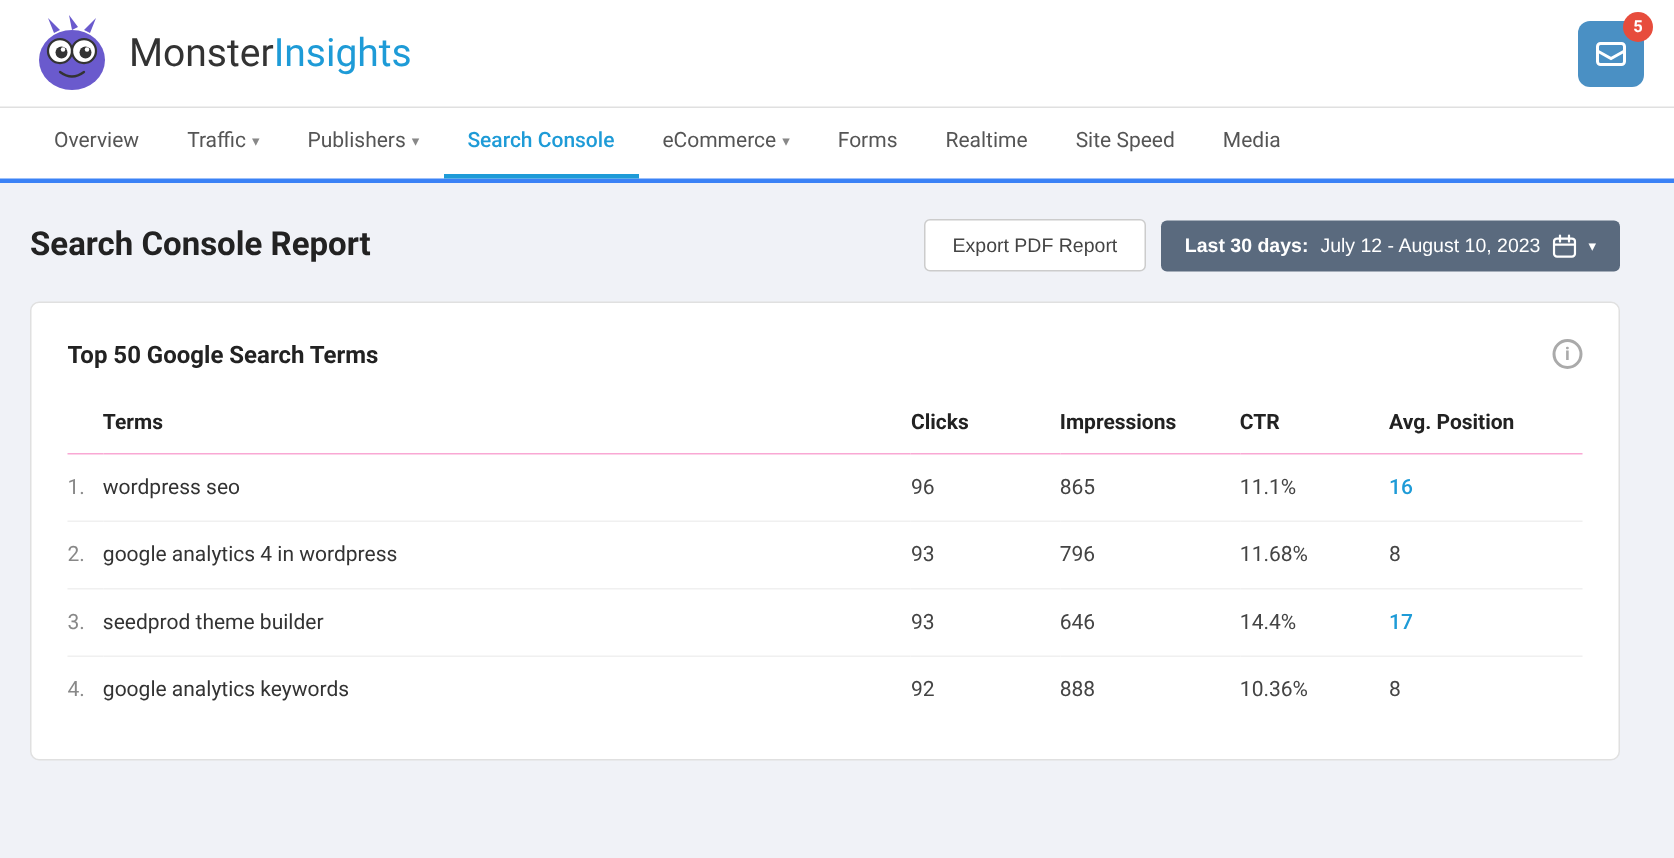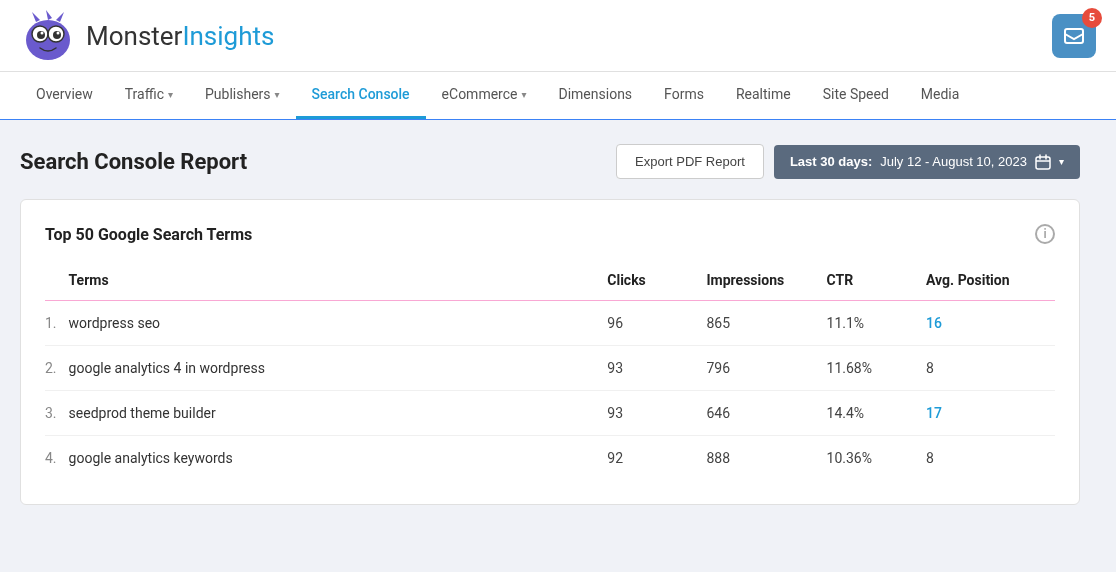--- a/index.html
+++ b/index.html
@@ -50,21 +50,21 @@
       width: 20px;
       height: 20px;
       display: flex;
       align-items: center;
       justify-content: center;
     }
 
     
     .nav {
       background: #fff;
-      border-bottom: 1px solid #3b82f6;
+      border-bottom: 3px solid #3b82f6;
       padding: 0 20px;
       display: flex;
       align-items: center;
       gap: 0;
     }
     .nav-item {
       padding: 14px 16px;
       cursor: pointer;
       font-size: 14px;
       color: #555;
@@ -248,21 +248,20 @@
   </a>
   <a class="nav-item">
     <span>Publishers</span>
     <span class="chevron">▾</span>
   </a>
   <a class="nav-item active">Search Console</a>
   <a class="nav-item">
     <span>eCommerce</span>
     <span class="chevron">▾</span>
   </a>
-  <a class="nav-item">Dimensions</a>
   <a class="nav-item">Forms</a>
   <a class="nav-item">Realtime</a>
   <a class="nav-item">Site Speed</a>
   <a class="nav-item">Media</a>
 </nav>
 
 <div class="main">
 
   <div class="report-header">
     <h1 class="report-title">Search Console Report</h1>

